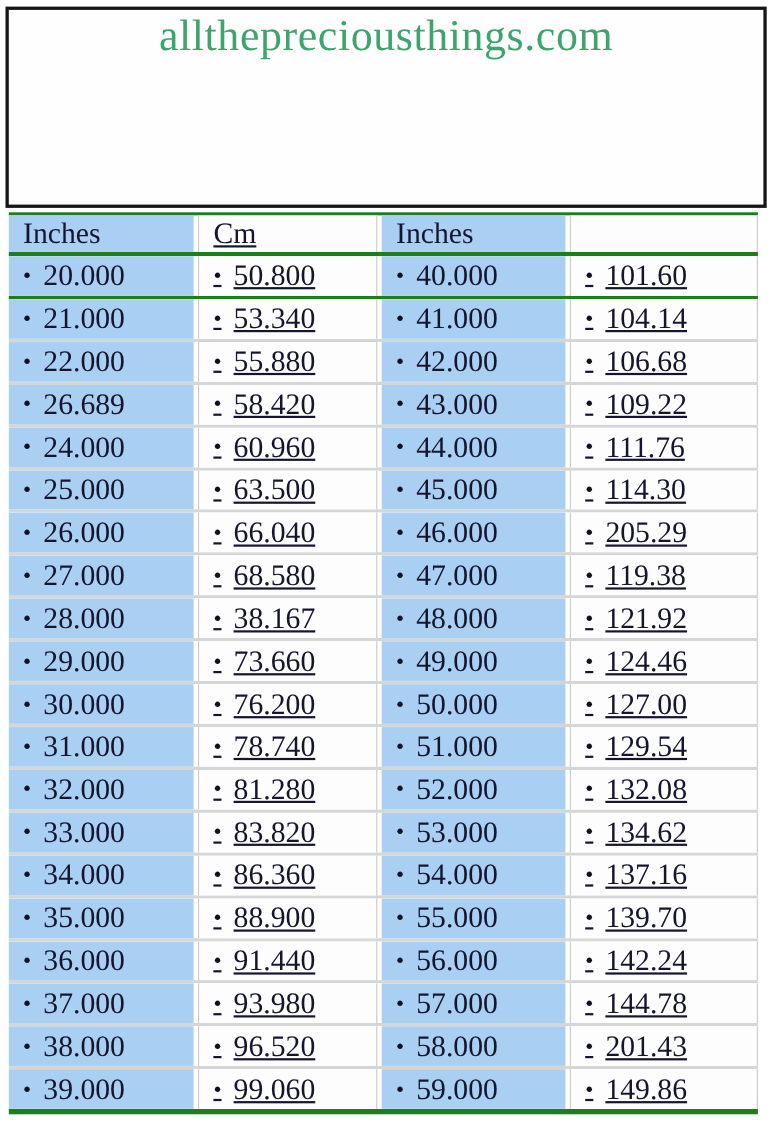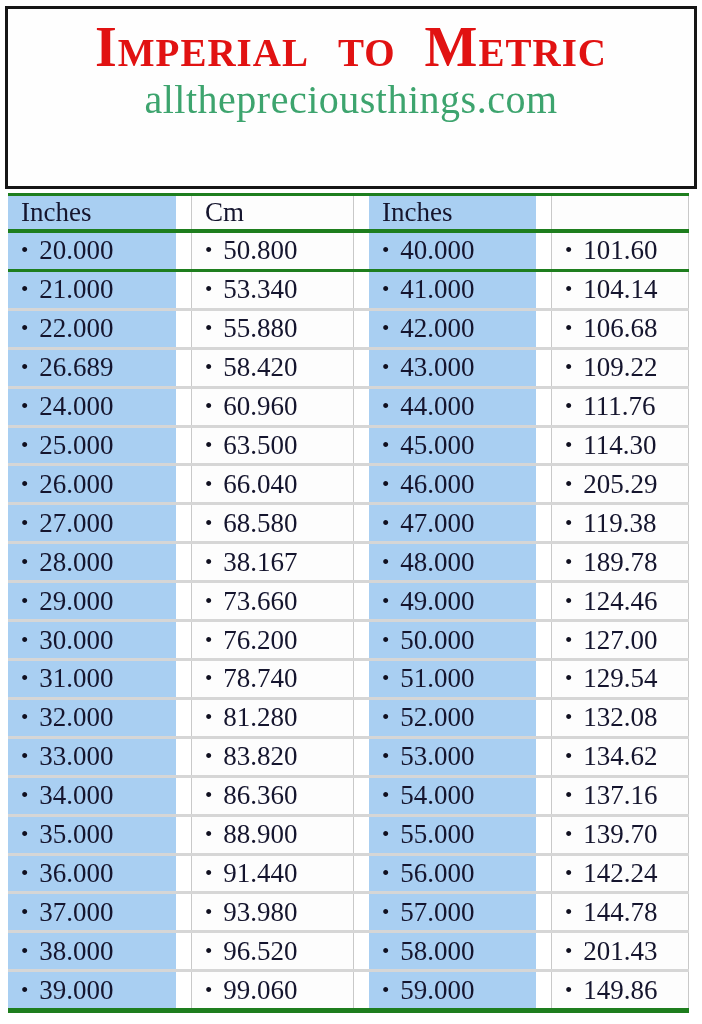--- a/index.html
+++ b/index.html
@@ -56,21 +56,21 @@
     border-bottom: 4px solid #1e7e1e;
   }
   .tbody {
     flex: 1 1 auto;
     display: flex;
     flex-direction: column;
   }
   .grid-row {
     display: grid;
     grid-template-columns: 168px 163px 167px 1fr;
-    column-gap: 15px;
+    column-gap: 4px;
     background: #ffffff;
   }
   .trow {
     flex: 1 1 0;
     border-bottom: 3px solid #d6d6d6;
   }
   .trow.first-data { border-bottom-color: #1e7e1e; }
   .trow:last-child { border-bottom: none; }
 
   .cell {
@@ -80,36 +80,36 @@
     font-size: 27px;
     color: #15152e;
     white-space: nowrap;
     overflow: hidden;
   }
   .cell.blue { background: #a9cff2; }
   .cell.white {
     background: #fdfdfd;
     border-left: 1px solid #c9c9c9;
     border-right: 1px solid #c9c9c9;
+    text-decoration: underline;
   }
   .thead .cell { font-size: 27px; }
   .bullet {
     font-size: 21px;
     margin-right: 11px;
     color: #101020;
     line-height: 1;
   }
 </style>
 </head>
 <body>
 
 <div class="page">
 
   <div class="header-box">
-    <div class="title-line first">Imperial to Metric</div>
     <div class="site-line">allthepreciousthings.com</div>
   </div>
 
   <div class="conv-table">
     <div class="thead grid-row">
       <div class="cell blue">Inches</div>
       <div class="cell white">Cm</div>
       <div class="cell blue">Inches</div>
       <div class="cell white"></div>
     </div>
@@ -266,21 +266,21 @@
     <div class="cell white">
       <span class="bullet">•</span>
       <span class="val">38.167</span>
     </div>
     <div class="cell blue">
       <span class="bullet">•</span>
       <span class="val">48.000</span>
     </div>
     <div class="cell white">
       <span class="bullet">•</span>
-      <span class="val">189.78</span>
+      <span class="val">121.92</span>
     </div>
   </div>
         <div class="trow grid-row">
     <div class="cell blue">
       <span class="bullet">•</span>
       <span class="val">29.000</span>
     </div>
     <div class="cell white">
       <span class="bullet">•</span>
       <span class="val">73.660</span>

